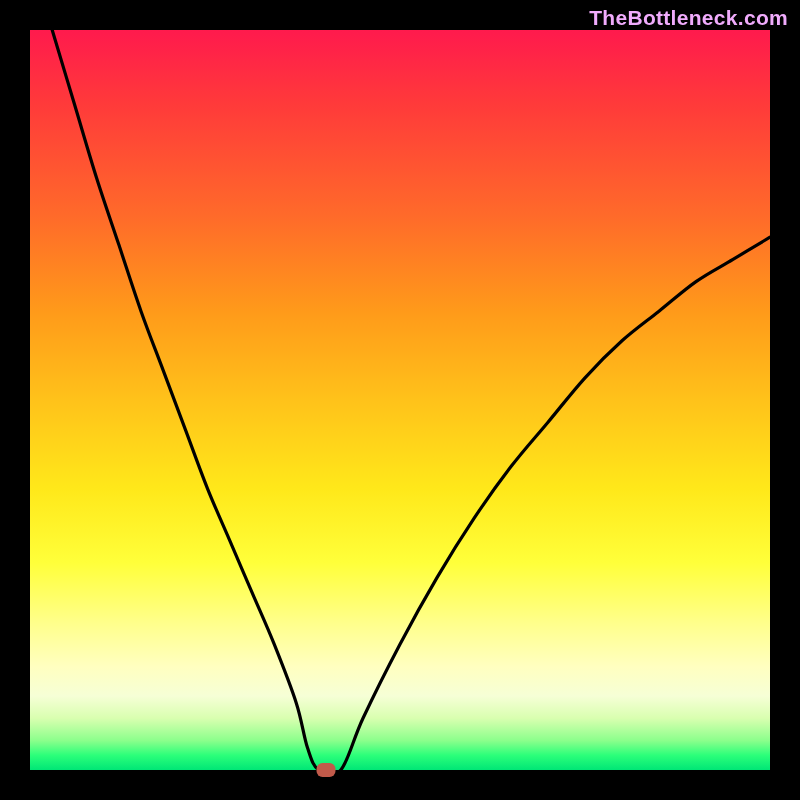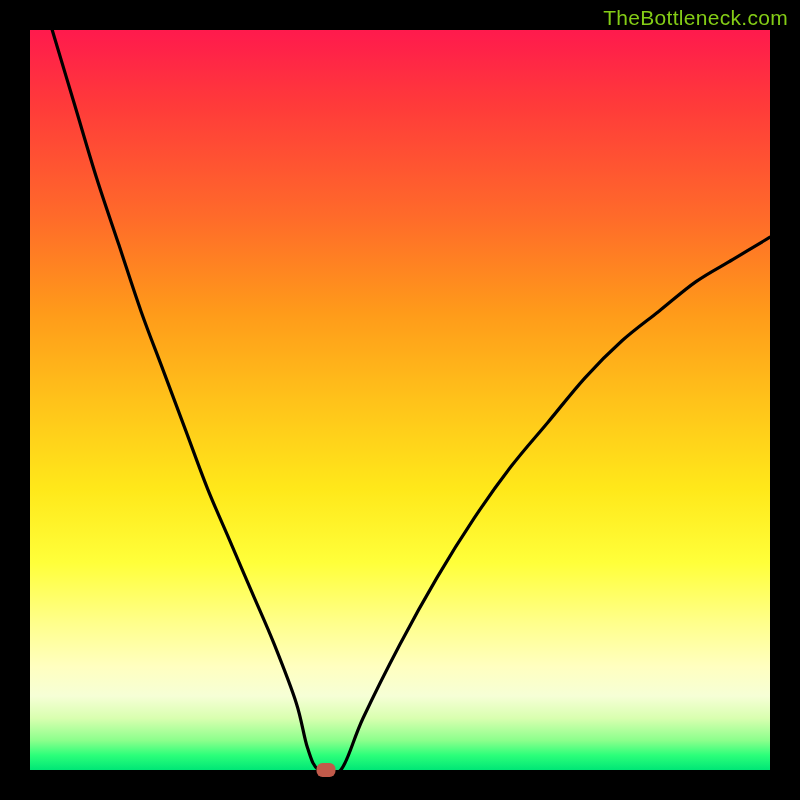--- a/index.html
+++ b/index.html
@@ -41,23 +41,23 @@
       #d9ffb0 93%,
       #8cff8c 96%,
       #2cff7a 98%,
       #00e676 100%
     );
   }
   .watermark {
     position: absolute;
     top: 6px;
     right: 12px;
-    color: #84cc16;
+    color: #f0abfc;
     font-size: 21px;
-    font-weight: 400;
+    font-weight: 700;
     letter-spacing: 0.3px;
     user-select: none;
   }
   svg.curve {
     position: absolute;
     left: 0;
     top: 0;
     width: 740px;
     height: 740px;
     overflow: visible;

